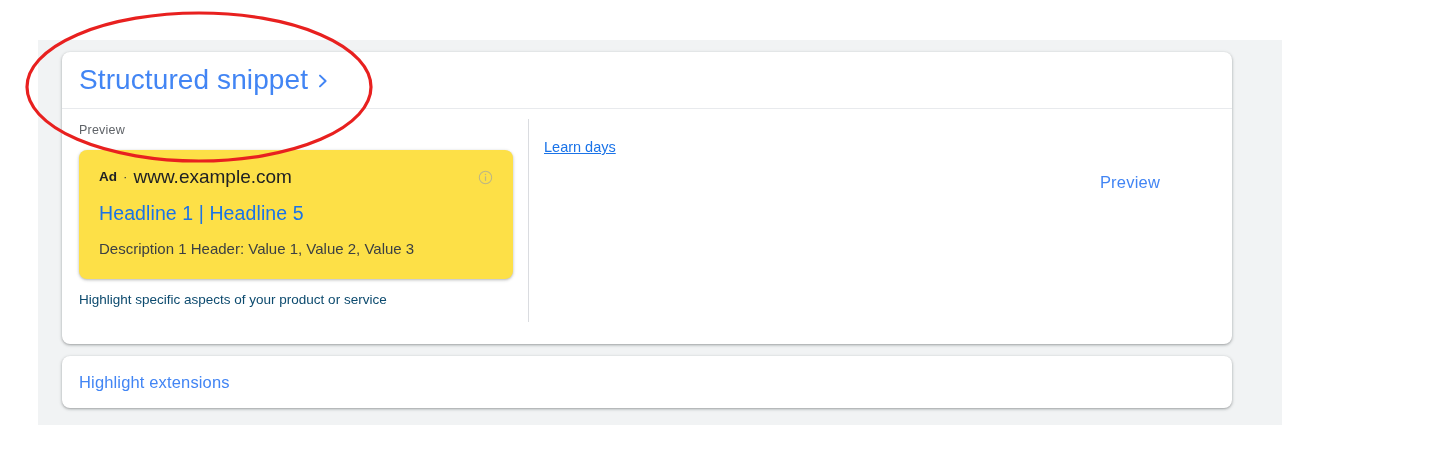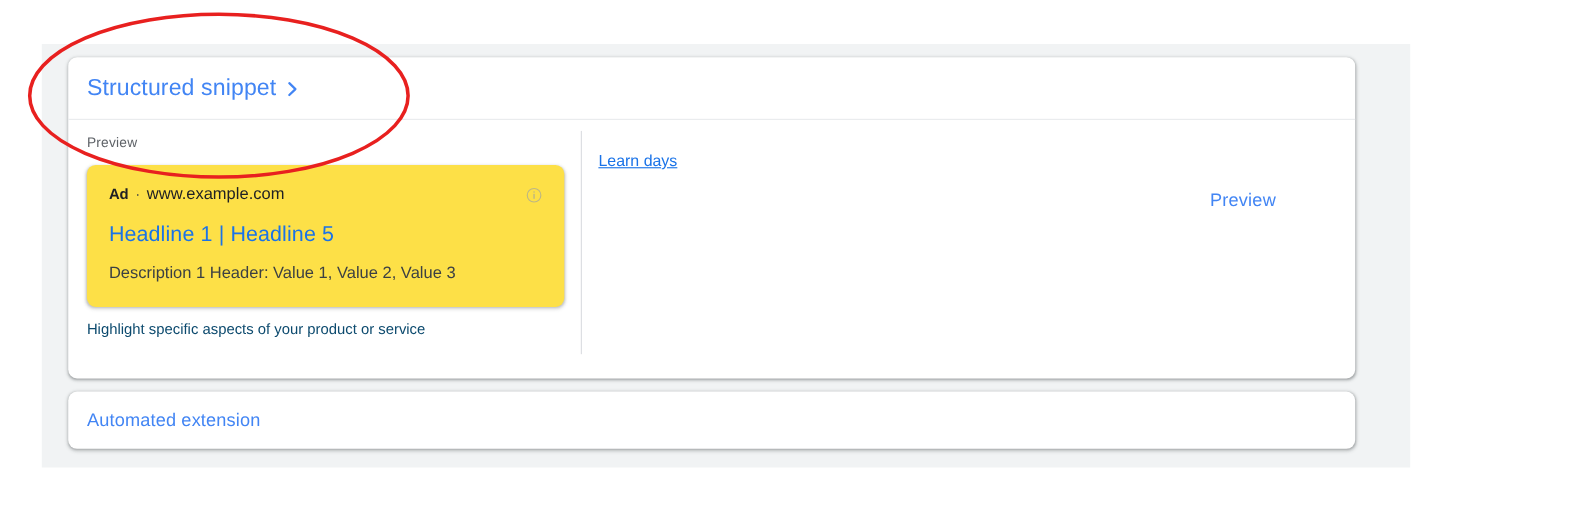--- a/index.html
+++ b/index.html
@@ -59,21 +59,21 @@
     display: flex;
     align-items: center;
     padding-left: 17px;
     box-sizing: border-box;
   }
   .card-title-link {
     display: inline-flex;
     align-items: center;
     gap: 8px;
     color: #4285f4;
-    font-size: 21px;
+    font-size: 28px;
     line-height: 26px;
     letter-spacing: .1px;
     cursor: pointer;
     white-space: nowrap;
   }
   .chev {
     display: inline-block;
     width: 14px;
     height: 14px;
     position: relative;
@@ -142,21 +142,21 @@
     font-weight: bold;
     color: #202124;
     font-size: 13.5px;
   }
   .ad-sep {
     margin: 0 6px;
     color: #3c4043;
   }
   .ad-url {
     color: #202124;
-    font-size: 15px;
+    font-size: 19px;
   }
   .ad-info-icon {
     margin-left: auto;
     width: 15px;
     height: 15px;
     display: block;
     opacity: .65;
   }
   .ad-headline {
     margin-top: 15px;
@@ -287,19 +287,19 @@
       <div class="create-row">
         <span class="create-link">Preview</span>
       </div>
     </div>
 
   </div>
 </div>
 
 <div class="card" id="card-automated-extensions">
   <div class="ae-inner">
-    <span class="ae-link">Automated extension</span>
+    <span class="ae-link">Highlight extensions</span>
   </div>
 </div>
 
 <svg class="annotation-ellipse" viewBox="0 0 1442 476" aria-hidden="true">
   <ellipse cx="199" cy="87" rx="172" ry="74" fill="none" stroke="#e8201f" stroke-width="3.2"></ellipse>
 </svg>
 
 </body></html>

